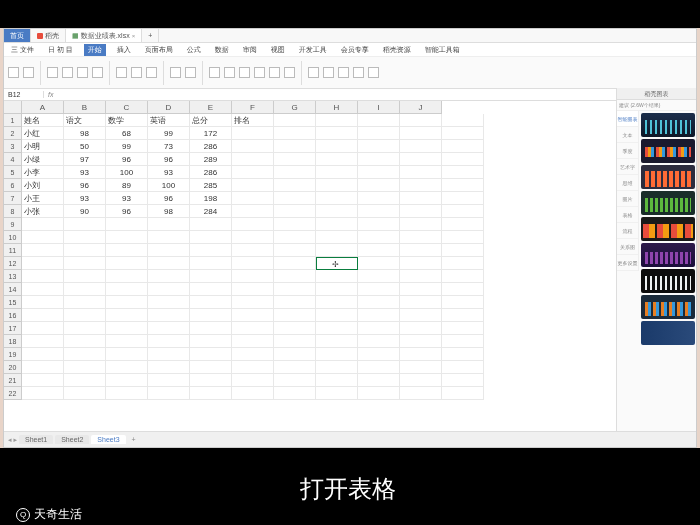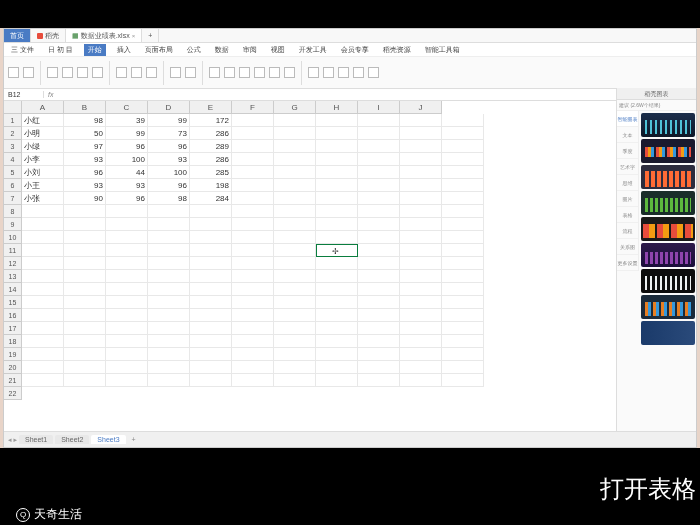--- a/index.html
+++ b/index.html
@@ -23,21 +23,21 @@
 .fx{padding:0 4px;color:#888;font-style:italic}
 .grid-area{position:relative;height:calc(100% - 14px - 14px - 32px - 12px - 16px);display:flex;background:#fff}
 .corner{width:18px;height:13px;background:#f0f0f0;border-right:1px solid #ccc;border-bottom:1px solid #ccc;position:absolute;top:0;left:0}
 .col-headers{position:absolute;top:0;left:18px;height:13px;display:flex}
 .col-h{width:42px;background:#f0f0f0;border-right:1px solid #ccc;border-bottom:1px solid #ccc;text-align:center;font-size:8px;line-height:13px;color:#555}
 .row-headers{position:absolute;top:13px;left:0;width:18px}
 .row-h{height:13px;background:#f0f0f0;border-right:1px solid #ccc;border-bottom:1px solid #ccc;text-align:center;font-size:7px;line-height:13px;color:#555}
 .cells{position:absolute;top:13px;left:18px;right:0;bottom:0}
 .row{display:flex;height:13px}
 .cell{width:42px;height:13px;border-right:1px solid #e8e8e8;border-bottom:1px solid #e8e8e8;font-size:8px;line-height:13px;padding:0 2px;color:#333;overflow:hidden}
-.cell.num{text-align:right}
+.cell.num{text-align:center}
 .cell.selected{border:1.5px solid #0a7d3e;background:#fff}
 .cursor{position:absolute;font-size:8px;color:#333}
 .side-panel{position:absolute;right:0;top:59px;width:80px;bottom:16px;background:#fafafa;border-left:1px solid #ddd;font-size:6px;overflow:hidden}
 .side-tabs{height:12px;display:flex;border-bottom:1px solid #ddd;font-size:6px}
 .side-tab{flex:1;text-align:center;line-height:12px;background:#f0f0f0;color:#666}
 .side-cats{display:flex;flex-direction:column;width:22px;float:left;border-right:1px solid #eee}
 .side-cat{height:16px;font-size:5px;text-align:center;line-height:16px;color:#888;border-bottom:1px solid #f0f0f0}
 .side-cat.active{color:#4a7bc4;background:#fff}
 .chart-thumbs{margin-left:22px;padding:2px;display:flex;flex-direction:column;gap:2px}
 .thumb{width:54px;height:24px;border-radius:2px}
@@ -62,21 +62,21 @@
 .sheet-tab{padding:1px 6px;background:#e8e8e8;color:#666;border-radius:2px 2px 0 0}
 .sheet-tab.active{background:#fff;color:#4a7bc4}
 .sheet-add{padding:0 4px;color:#888}
 .black-top{position:absolute;top:0;left:0;width:700px;height:28px;background:#000}
 .black-bot{position:absolute;bottom:0;left:0;width:700px;height:77px;background:#000}
 .taskbar{position:absolute;left:3px;width:694px;height:18px;background:#1a2533;top:448px;display:flex;align-items:center;padding:0 2px;gap:3px}
 .tb-item{width:14px;height:14px;border-radius:2px}
 .win{background:#fff;display:flex;align-items:center;justify-content:center}
 .win svg{width:8px;height:8px}
 .search-box{width:100px;height:13px;background:#3a4553;border-radius:2px;display:flex;align-items:center;padding:0 3px;font-size:6px;color:#aaa;gap:2px}
-.caption{position:absolute;bottom:20px;left:0;width:696px;text-align:right;color:#fff;font-size:24px;font-weight:500;text-shadow:1px 1px 2px rgba(0,0,0,.8)}
+.caption{position:absolute;bottom:20px;left:0;width:696px;text-align:center;color:#fff;font-size:24px;font-weight:500;text-shadow:1px 1px 2px rgba(0,0,0,.8)}
 .watermark{position:absolute;bottom:2px;left:16px;color:#fff;font-size:12px;display:flex;align-items:center;gap:4px}
 .wm-icon{width:14px;height:14px;border:1.5px solid #fff;border-radius:50%;display:flex;align-items:center;justify-content:center;font-size:8px}
 .tb-right{margin-left:auto;display:flex;gap:2px;align-items:center;font-size:6px;color:#ccc}
 </style>
 </head>
 <body>
 
 <div class="black-top"></div>
 <div class="frame">
   <div class="titlebar">
@@ -178,23 +178,36 @@
         <div class="row-h">16</div>
         <div class="row-h">17</div>
         <div class="row-h">18</div>
         <div class="row-h">19</div>
         <div class="row-h">20</div>
         <div class="row-h">21</div>
         <div class="row-h">22</div>
       </div>
     <div class="cells" id="cells">
         <div class="row">
+          <div class="cell">姓名</div>
+          <div class="cell">语文</div>
+          <div class="cell">数学</div>
+          <div class="cell">英语</div>
+          <div class="cell">总分</div>
+          <div class="cell">排名</div>
+          <div class="cell"></div>
+          <div class="cell"></div>
+          <div class="cell"></div>
+          <div class="cell"></div>
+          <div class="cell"></div>
+        </div>
+        <div class="row">
           <div class="cell">小红</div>
           <div class="cell num">98</div>
-          <div class="cell num">39</div>
+          <div class="cell num">68</div>
           <div class="cell num">99</div>
           <div class="cell num">172</div>
           <div class="cell"></div>
           <div class="cell"></div>
           <div class="cell"></div>
           <div class="cell"></div>
           <div class="cell"></div>
           <div class="cell"></div>
         </div>
         <div class="row">
@@ -232,21 +245,21 @@
           <div class="cell"></div>
           <div class="cell"></div>
           <div class="cell"></div>
           <div class="cell"></div>
           <div class="cell"></div>
           <div class="cell"></div>
         </div>
         <div class="row">
           <div class="cell">小刘</div>
           <div class="cell num">96</div>
-          <div class="cell num">44</div>
+          <div class="cell num">89</div>
           <div class="cell num">100</div>
           <div class="cell num">285</div>
           <div class="cell"></div>
           <div class="cell"></div>
           <div class="cell"></div>
           <div class="cell"></div>
           <div class="cell"></div>
           <div class="cell"></div>
         </div>
         <div class="row">

